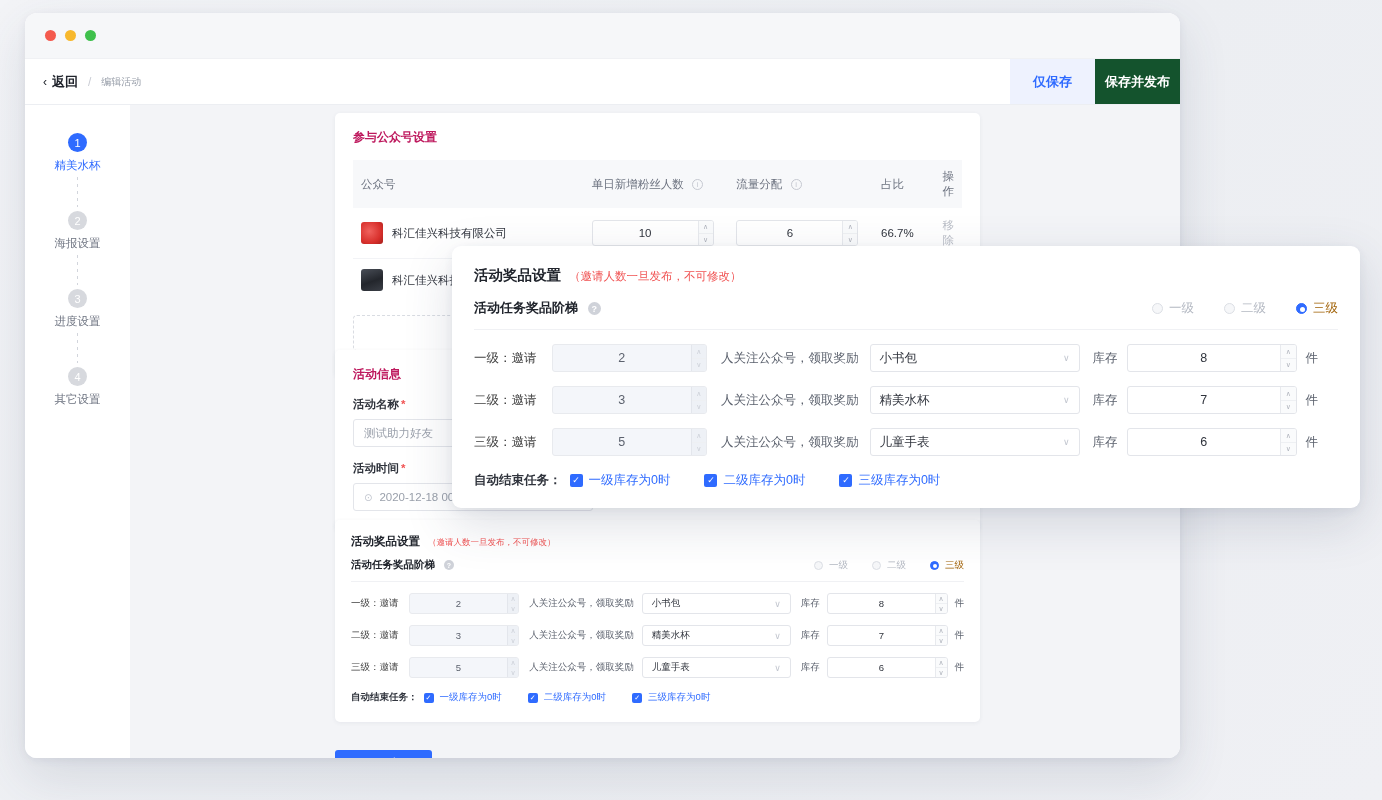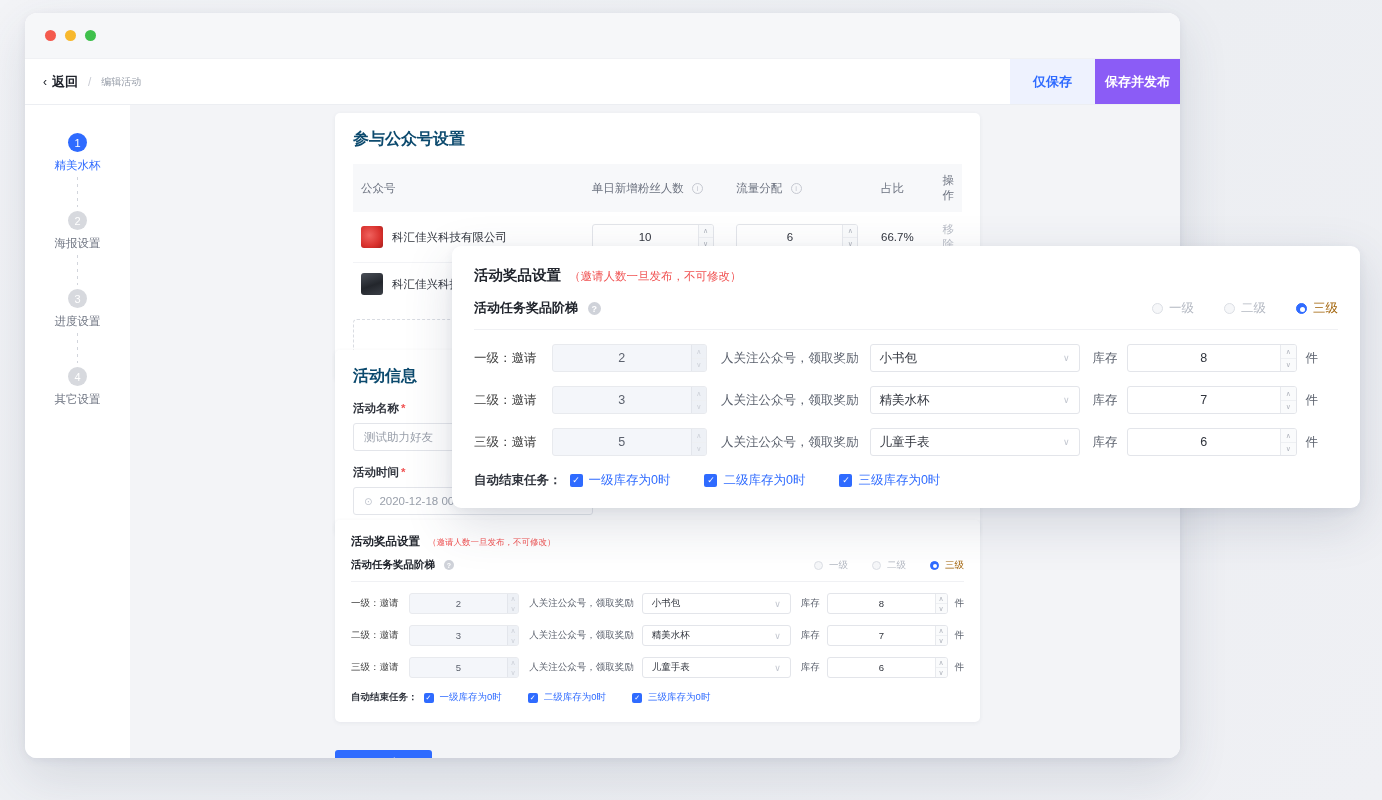--- a/index.html
+++ b/index.html
@@ -50,21 +50,21 @@
   .back .chev { font-size:12px; margin-right:5px; font-weight:normal; }
   .crumb-sep { color:#c9ccd4; margin:0 10px; font-size:12px; }
   .crumb-cur { color:#9aa0ab; font-size:10px; }
   .topbtns { display:flex; align-items:stretch; }
   .btn-save, .btn-publish {
     width: 85px;
     display:flex; align-items:center; justify-content:center;
     font-size:13px; font-weight:bold; cursor:pointer;
   }
   .btn-save { background:#eef2fe; color:#2f6bff; }
-  .btn-publish { background:#8b5cf6; color:#fff;text-align:center; }
+  .btn-publish { background:#14532d; color:#fff;text-align:center; }
 
   
   .body { display:flex; height: calc(745px - 46px - 46px); background:#f3f4f7; }
   .sidebar {
     width: 105px; background:#fff; padding-top:28px;
     display:flex; flex-direction:column; align-items:center;
     flex-shrink:0;
   }
   .step { display:flex; flex-direction:column; align-items:center; }
   .step .num {
@@ -86,21 +86,21 @@
 
   .card {
     position:absolute; left:205px; width:645px;
     background:#fff; border-radius:5px;
     box-shadow:0 1px 4px rgba(60,70,100,.07);
   }
   #card-accounts { top:8px; padding:16px 18px 26px; }
   #card-info    { top:245px; padding:16px 18px 20px; }
   #card-prize   { top:415px; padding:14px 16px 18px; }
 
-  .card-title { font-size:16px; font-weight:bold; color:#0c4a6e; }
+  .card-title { font-size:12px; font-weight:bold; color:#be185d; }
 
   
   table.acct { width:100%; border-collapse:collapse; margin-top:14px; }
   table.acct th {
     background:#f7f8fa; text-align:left; font-weight:normal;
     font-size:11.5px; color:#6d7380; padding:9px 8px;
   }
   table.acct td { padding:10px 8px; font-size:11.5px; color:#30343d; border-bottom:1px solid #f2f3f6; }
   .acctcell { display:flex; align-items:center; }
   .avatar { width:22px; height:22px; border-radius:3px; margin-right:9px; flex-shrink:0; }

